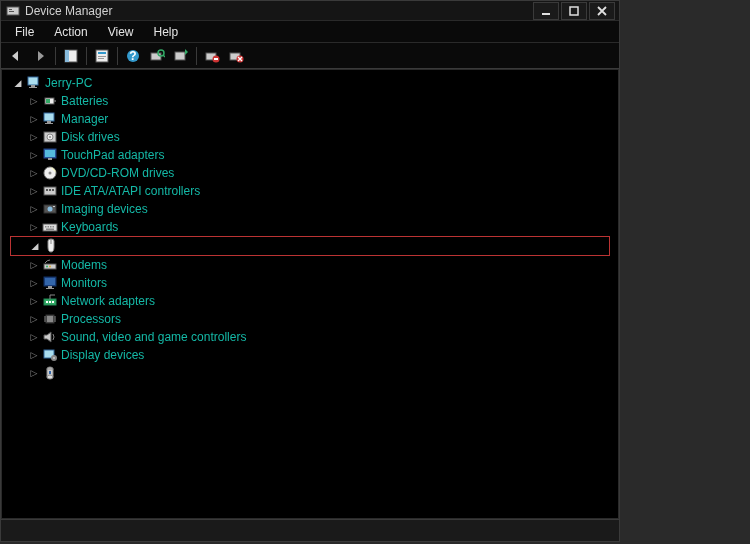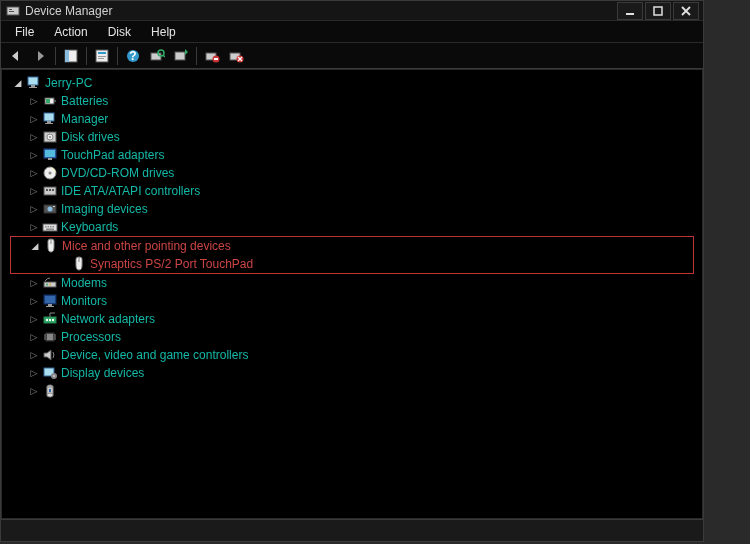--- a/index.html
+++ b/index.html
@@ -1,17 +1,17 @@
 <!DOCTYPE html>
 <html><head>
 <meta charset="utf-8">
 <style>
 * { margin:0; padding:0; box-sizing:border-box; font-family:"Segoe UI",Tahoma,sans-serif; font-size:12px; }
 body { background:#2a2a2a; width:750px; height:544px; overflow:hidden; color:#e4e4e4; }
-.window { width:704px; height:542px; border:1px solid #3a3a3a; background:#0a0a0a; display:flex; flex-direction:column; }
+.window { width:620px; height:542px; border:1px solid #3a3a3a; background:#0a0a0a; display:flex; flex-direction:column; }
 .titlebar { height:20px; background:#151515; display:flex; align-items:center; padding:0 4px; border-bottom:1px solid #2a2a2a; }
 .titlebar-icon { width:16px; height:16px; margin-right:4px; display:flex; align-items:center; justify-content:center; }
 .title { flex:1; color:#d0d0d0; }
 .win-btns { display:flex; gap:0; }
 .win-btn { width:26px; height:18px; display:flex; align-items:center; justify-content:center; cursor:pointer; font-weight:bold; color:#e0e0e0; background:#1a1a1a; border:1px solid #3a3a3a; margin-left:2px; }
 .menubar { height:22px; display:flex; align-items:center; gap:0; padding:0 4px; border-bottom:1px solid #2a2a2a; background:#0a0a0a; }
 .menu-item { padding:3px 10px; cursor:pointer; color:#e4e4e4; }
 .toolbar { height:26px; display:flex; align-items:center; gap:2px; padding:2px 4px; border-bottom:1px solid #3a3a3a; background:#0a0a0a; }
 .toolbar-sep { width:1px; height:18px; background:#3a3a3a; margin:0 2px; }
 .tool-btn { width:22px; height:22px; display:flex; align-items:center; justify-content:center; cursor:pointer; border:1px solid transparent; }
@@ -58,21 +58,21 @@
           <svg width="10" height="10" viewBox="0 0 10 10">
             <path d="M1 1 L9 9 M9 1 L1 9" stroke="#e0e0e0" stroke-width="1.8"></path>
           </svg>
         </div>
     </div>
   </div>
 
   <div class="menubar">
     <div class="menu-item">File</div>
     <div class="menu-item">Action</div>
-    <div class="menu-item">Disk</div>
+    <div class="menu-item">View</div>
     <div class="menu-item">Help</div>
   </div>
 
   <div class="toolbar">
     <div class="tool-btn">
         <svg width="16" height="14" viewBox="0 0 16 14">
           <path d="M10 2 L4 7 L10 12 Z" fill="#ccc"></path>
         </svg>
       </div>
     <div class="tool-btn">
@@ -256,31 +256,20 @@
         </div>
         <div class="hl-box">
           <div class="tree-row depth-1">
             <span class="arrow expanded">◢</span>
             <span class="dev-icon">
               <svg width="16" height="16" viewBox="0 0 16 16">
                 <path d="M5 3 Q5 1 8 1 Q11 1 11 3 L11 9 Q11 14 8 14 Q5 14 5 9 Z" fill="#eee" stroke="#888"></path>
                 <line x1="8" y1="1" x2="8" y2="6" stroke="#888"></line>
               </svg>
             </span>
-            <span class="node-label highlighted">Mice and other pointing devices</span>
-          </div>
-          <div class="tree-row depth-2">
-            <span class="arrow"></span>
-            <span class="dev-icon">
-              <svg width="16" height="16" viewBox="0 0 16 16">
-                <path d="M5 3 Q5 1 8 1 Q11 1 11 3 L11 9 Q11 14 8 14 Q5 14 5 9 Z" fill="#eee" stroke="#888"></path>
-                <line x1="8" y1="1" x2="8" y2="6" stroke="#888"></line>
-              </svg>
-            </span>
-            <span class="node-label highlighted">Synaptics PS/2 Port TouchPad</span>
           </div>
         </div>
         <div>
           <div class="tree-row depth-1">
             <span class="arrow">▷</span>
             <span class="dev-icon">
               <svg width="16" height="16" viewBox="0 0 16 16">
                 <rect x="2" y="7" width="12" height="5" fill="#ccc" stroke="#555"></rect>
                 <circle cx="5" cy="9.5" r="1" fill="#3a6"></circle>
                 <circle cx="8" cy="9.5" r="1" fill="#da3"></circle>
@@ -339,21 +328,21 @@
         </div>
         <div>
           <div class="tree-row depth-1">
             <span class="arrow">▷</span>
             <span class="dev-icon">
               <svg width="16" height="16" viewBox="0 0 16 16">
                 <path d="M2 6 L5 6 L9 3 L9 13 L5 10 L2 10 Z" fill="#ccc" stroke="#555"></path>
                 <path d="M11 5 Q13 8 11 11" fill="none" stroke="#888"></path>
               </svg>
             </span>
-            <span class="node-label">Device, video and game controllers</span>
+            <span class="node-label">Sound, video and game controllers</span>
           </div>
         </div>
         <div>
           <div class="tree-row depth-1">
             <span class="arrow">▷</span>
             <span class="dev-icon">
               <svg width="16" height="16" viewBox="0 0 16 16">
                 <rect x="2" y="3" width="10" height="8" fill="#ade" stroke="#369"></rect>
                 <circle cx="12" cy="11" r="3" fill="#888"></circle>
                 <circle cx="12" cy="11" r="1" fill="#ccc"></circle>

